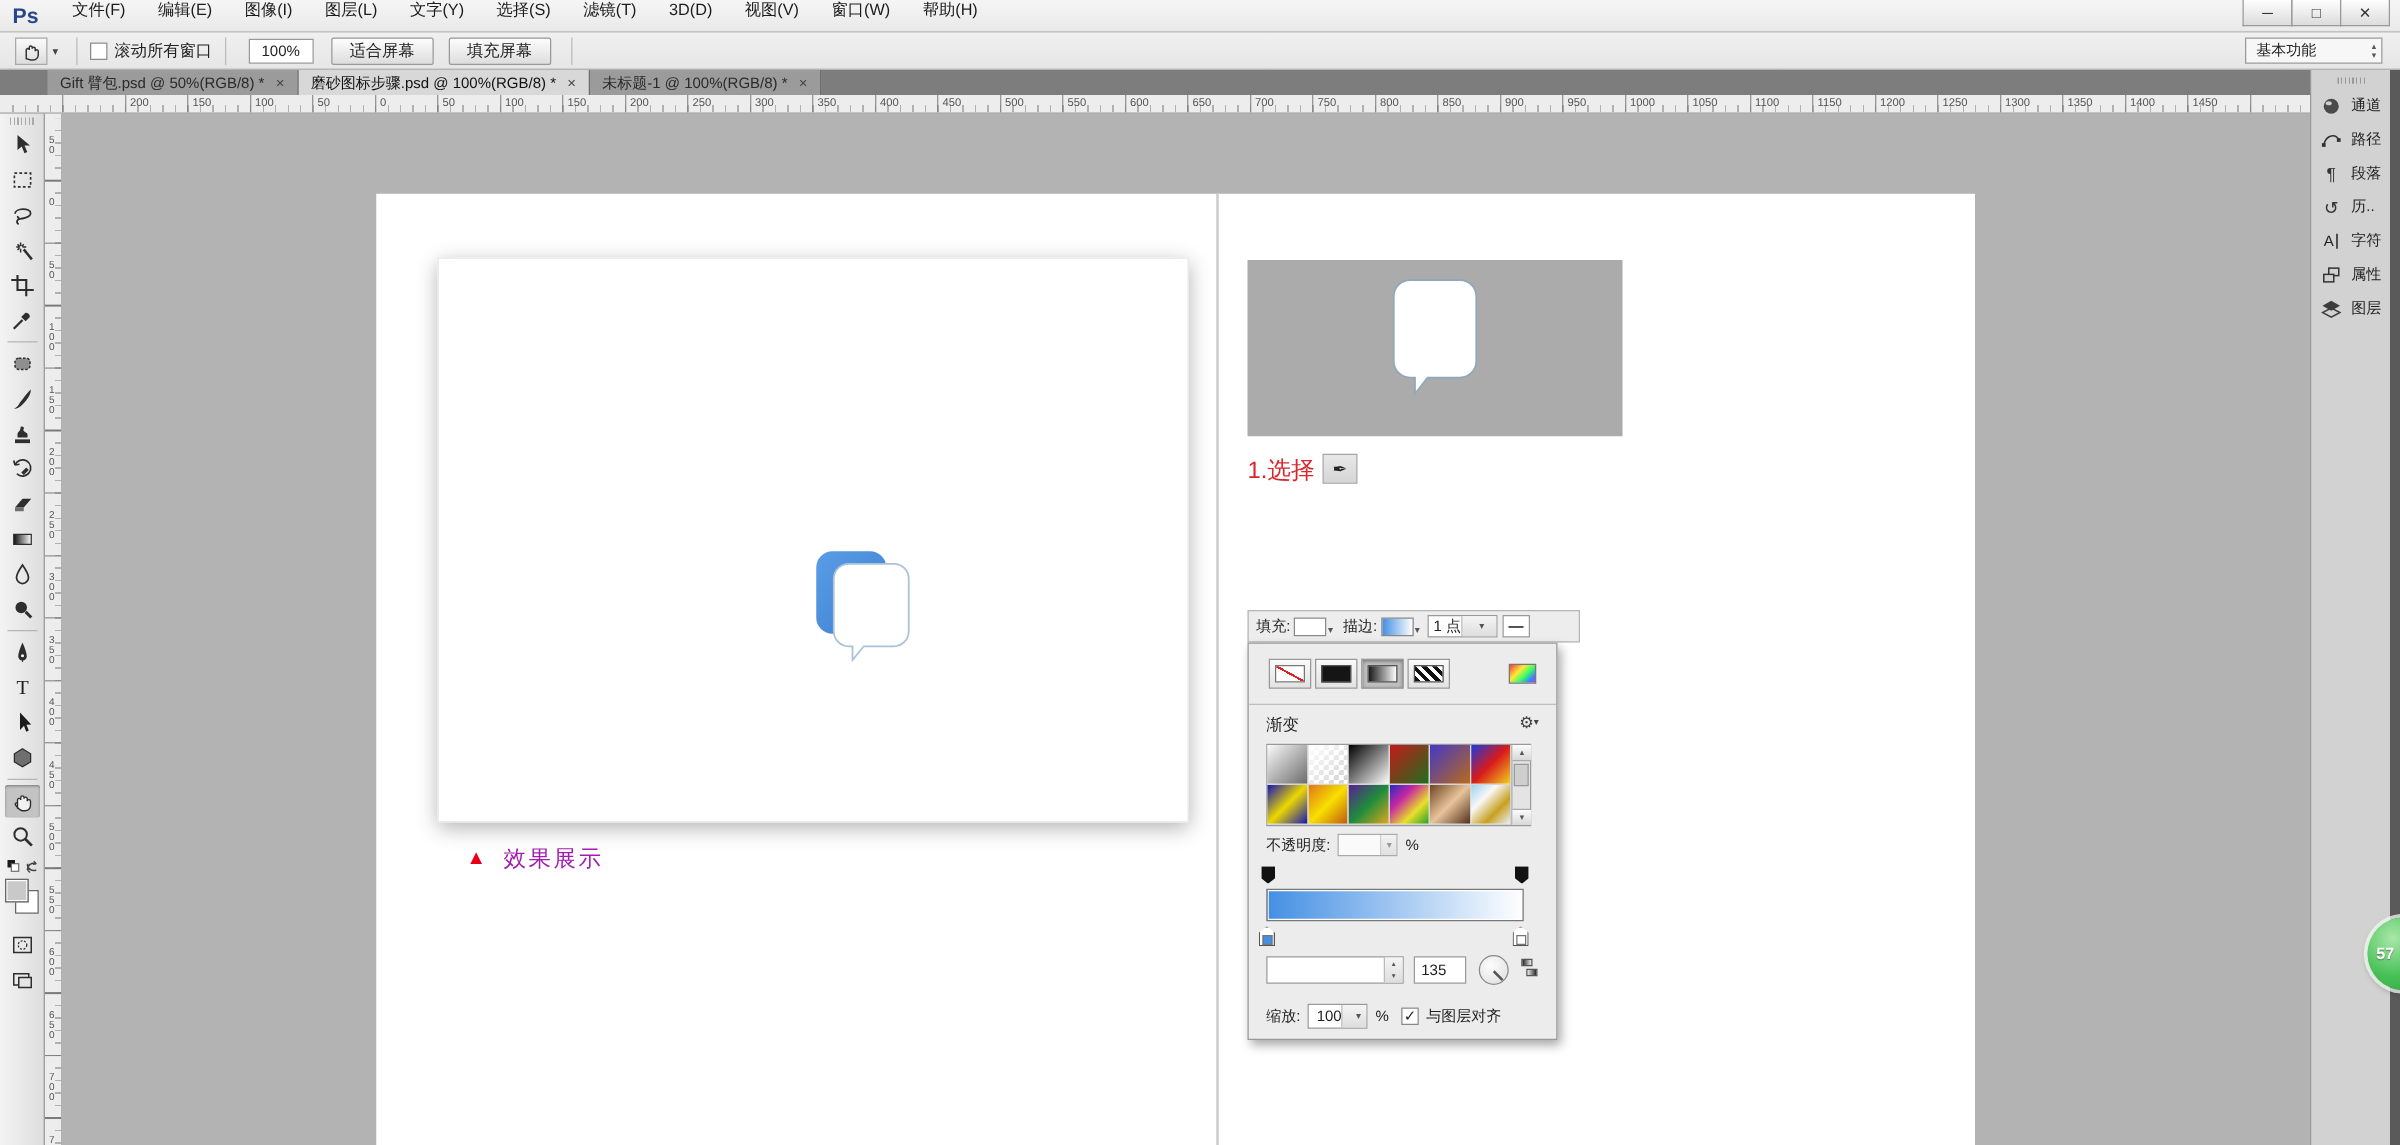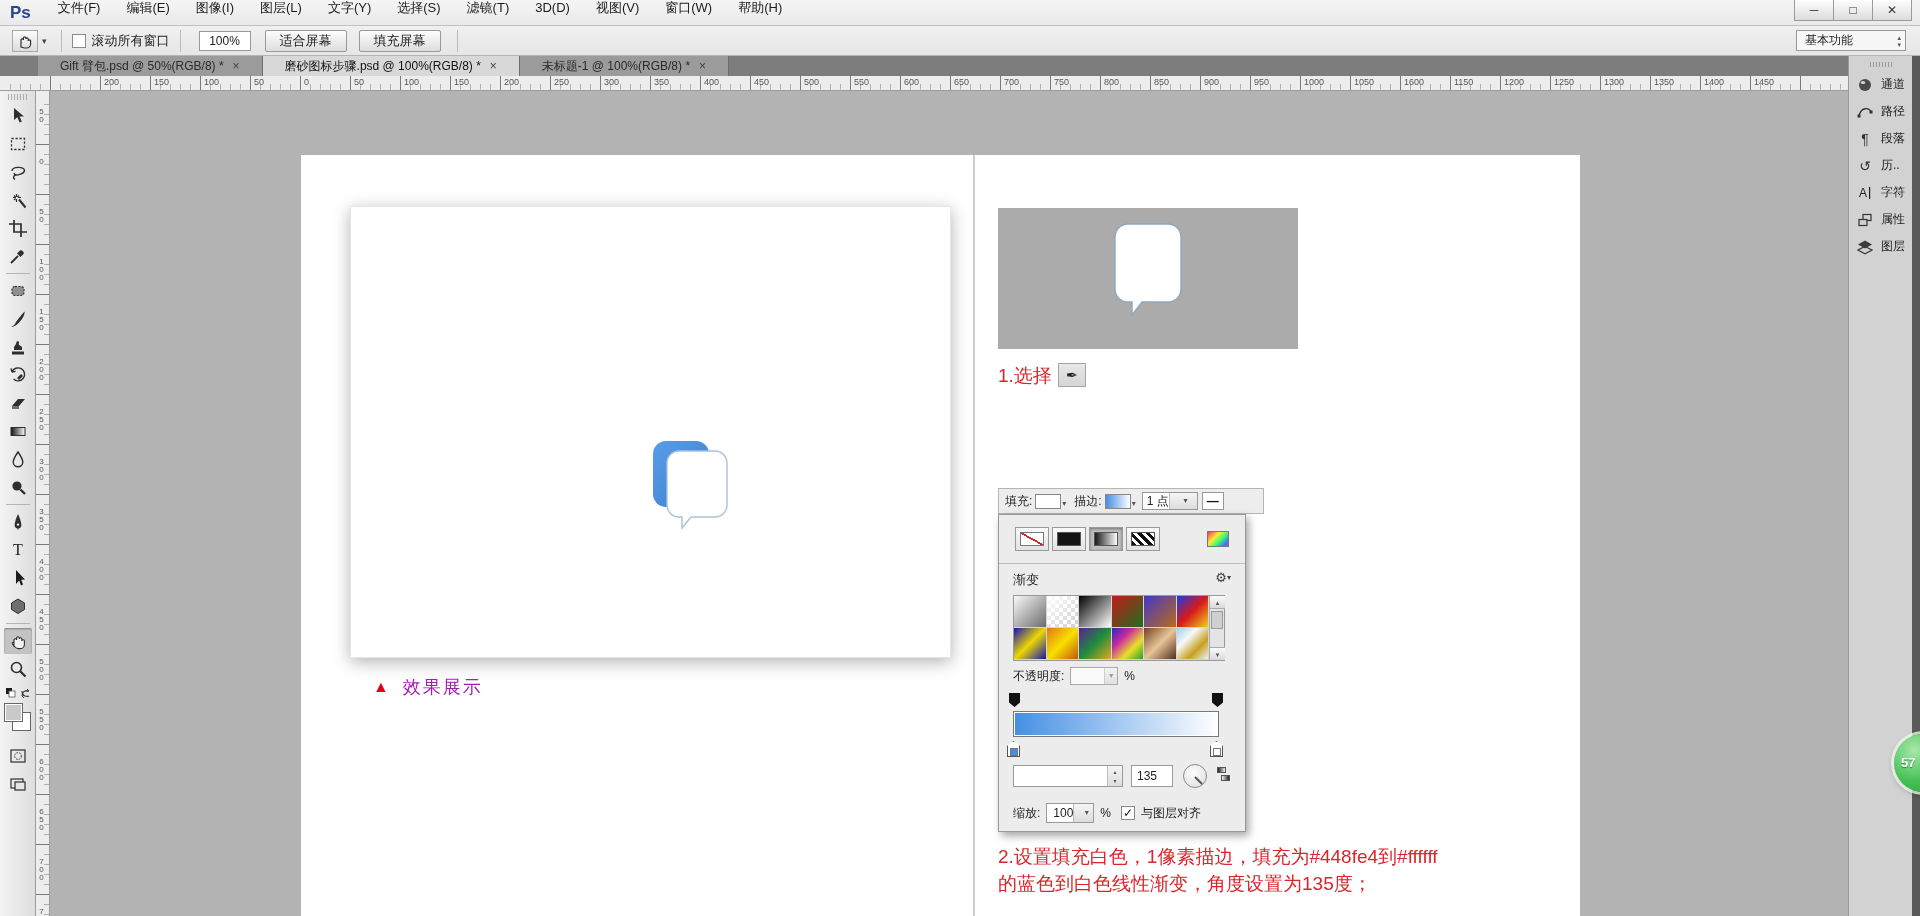--- a/index.html
+++ b/index.html
@@ -32,21 +32,21 @@
     font-size:12px; line-height:18px; margin:0 8px; }
   .opt-btn { height:22px; padding:0 14px; border:1px solid #999; border-radius:2px;
     background:linear-gradient(#fdfdfd,#ddd); font-size:13px; line-height:20px; margin:0 6px; }
   .workspace { position:absolute; right:14px; top:4px; width:110px; height:21px; border:1px solid #999;
     background:#f7f7f7; font-size:12px; display:flex; align-items:center; padding-left:8px; }
   .workspace .spin { margin-left:auto; margin-right:4px; font-size:7px; line-height:7px; color:#555; text-align:center; }
 
   
   .tabbar { position:absolute; left:0; top:56px; width:1848px; height:20px; background:#7d7d7d; }
   .tabs { position:absolute; left:38px; bottom:0; display:flex; height:20px; }
-  .tab { display:flex; align-items:center; padding:0 22px; font-size:12px; color:#2a2a2a;
+  .tab { display:flex; align-items:center; padding:0 10px; font-size:12px; color:#2a2a2a;
     background:#9b9b9b; border-right:1px solid #6e6e6e; white-space:nowrap; }
   .tab.active { background:#d8d8d8; color:#101010; }
   .tab .close { margin-left:9px; font-size:12px; color:#444; }
 
   
   .hruler { position:absolute; left:0; top:76px; width:1848px; height:15px; background:#ededed;
     border-bottom:1px solid #9c9c9c; overflow:hidden;
     background-image:
       repeating-linear-gradient(90deg, transparent 0, transparent 49px, #7a7a7a 49px, #7a7a7a 50px),
       repeating-linear-gradient(90deg, transparent 0, transparent 9px, #b0b0b0 9px, #b0b0b0 10px);
@@ -287,21 +287,21 @@
       <span class="hlab" style="left: 904px;">600</span>
       <span class="hlab" style="left: 954px;">650</span>
       <span class="hlab" style="left: 1004px;">700</span>
       <span class="hlab" style="left: 1054px;">750</span>
       <span class="hlab" style="left: 1104px;">800</span>
       <span class="hlab" style="left: 1154px;">850</span>
       <span class="hlab" style="left: 1204px;">900</span>
       <span class="hlab" style="left: 1254px;">950</span>
       <span class="hlab" style="left: 1304px;">1000</span>
       <span class="hlab" style="left: 1354px;">1050</span>
-      <span class="hlab" style="left: 1404px;">1600</span>
+      <span class="hlab" style="left: 1404px;">1100</span>
       <span class="hlab" style="left: 1454px;">1150</span>
       <span class="hlab" style="left: 1504px;">1200</span>
       <span class="hlab" style="left: 1554px;">1250</span>
       <span class="hlab" style="left: 1604px;">1300</span>
       <span class="hlab" style="left: 1654px;">1350</span>
       <span class="hlab" style="left: 1704px;">1400</span>
       <span class="hlab" style="left: 1754px;">1450</span>
     </div>
   <div class="vruler">
       <span class="vlab" style="top: 16px;">50</span>
@@ -607,24 +607,20 @@
           <span class="scale-combo">
             <span>100</span>
             <span class="dd">▾</span>
           </span>
           <span>%</span>
           <span class="chk"><span>✓</span></span>
           <span>与图层对齐</span>
         </div>
       </div>
 
-      <div class="step2 redtext">
-        <div>2.设置填充白色，1像素描边，填充为#448fe4到#ffffff</div>
-        <div>的蓝色到白色线性渐变，角度设置为135度；</div>
-      </div>
     </div>
   </div>
 
   <div class="dock">
     <div class="dock-grip"></div>
     <div class="dock-item">
       <span class="dicon">
           <svg width="16" height="16" viewBox="0 0 16 16">
             <circle cx="8" cy="8" r="6" fill="#4a4a4a"></circle>
             <ellipse cx="6" cy="5.5" rx="2.4" ry="1.6" fill="#cfcfcf"></ellipse>

